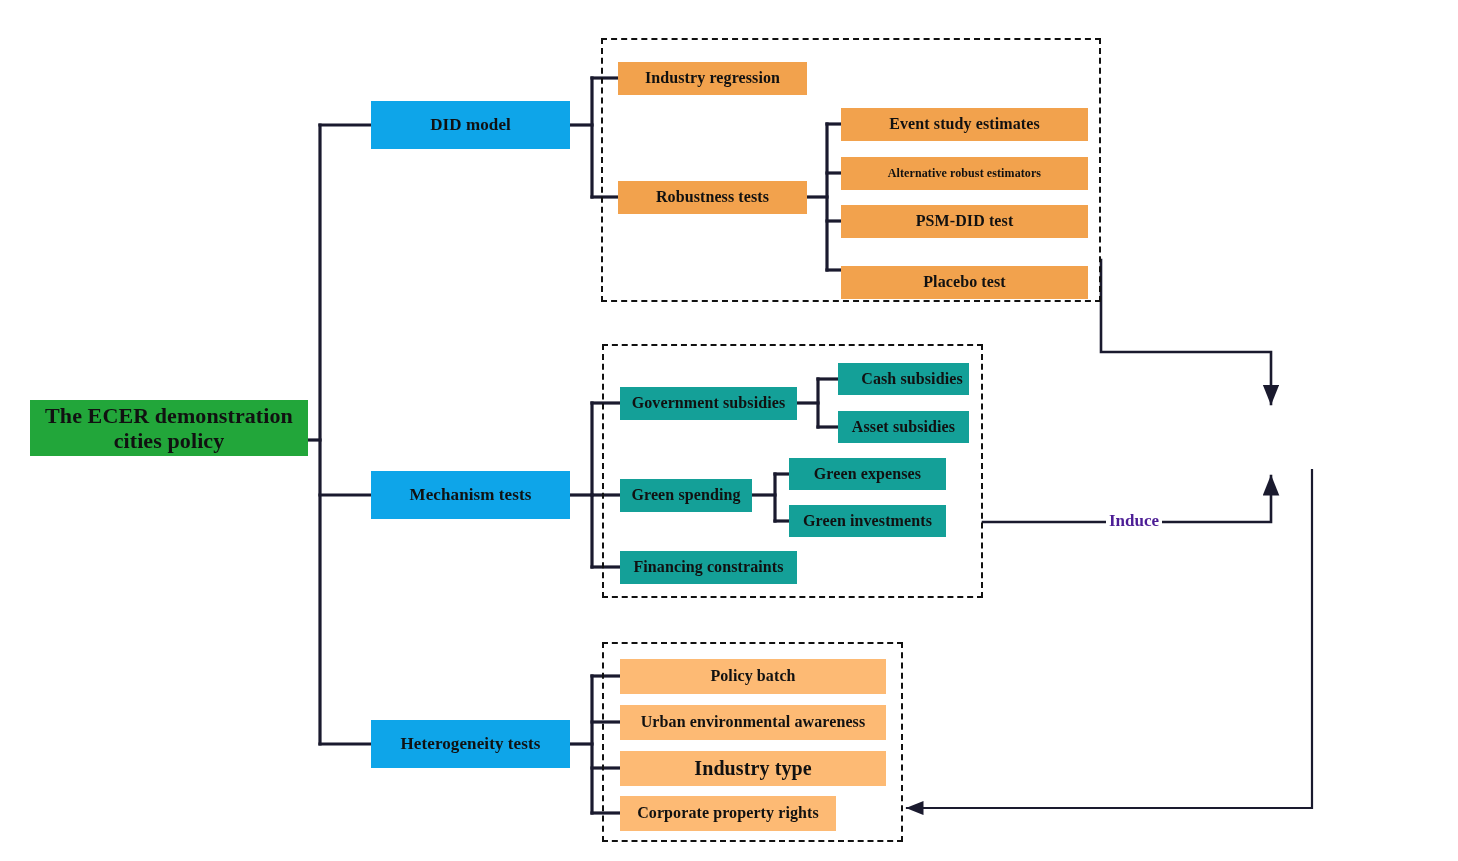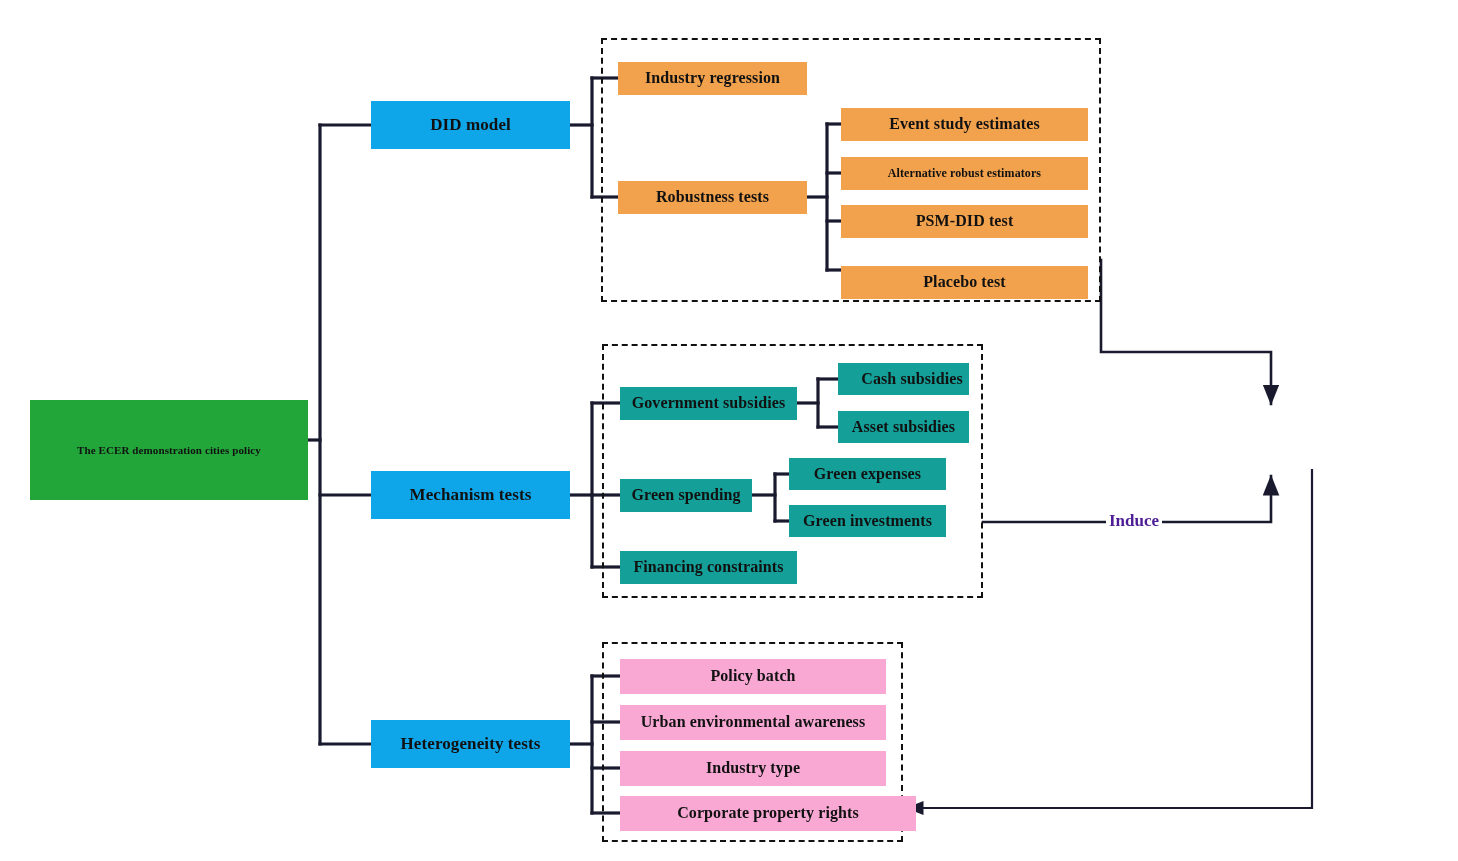--- a/index.html
+++ b/index.html
@@ -37,21 +37,21 @@
     font-family: "Liberation Serif", "DejaVu Serif", serif;
     line-height: 1.15;
     box-sizing: border-box;
     padding: 0 4px;
     letter-spacing: 0.1px;
   }
   .node.green   { background: #22A63A; }
   .node.mauve   { background: #0ea5e9; }
   .node.orange  { background: #F2A24D; }
   .node.teal    { background: #14A098; }
-  .node.olive   { background: #f9a8d4; }
+  .node.olive   { background: #fdba74; }
 
   .dashed-group {
     position: absolute;
     border: 2px dashed #111111;
     box-sizing: border-box;
     background: transparent;
   }
   .edge-label {
     position: absolute;
     background: #ffffff;
@@ -141,21 +141,21 @@
       <path d="M1312,470 L1312,808 L907,808" marker-end="url(#arrow)"></path>
     </g>
   </svg>
 
   <div class="dashed-group" style="left:601px; top:38px; width:500px; height:264px;"></div>
 
   <div class="dashed-group" style="left:602px; top:344px; width:381px; height:254px;"></div>
 
   <div class="dashed-group" style="left:602px; top:642px; width:301px; height:200px;"></div>
 
-  <div class="node green" style="left:30px; top:400px; width:278px; height:100px; font-size:11px;">
+  <div class="node green" style="left:30px; top:400px; width:278px; height:56px; font-size:22px;">
     <span>The ECER demonstration cities policy</span>
   </div>
 
 
   <div class="node mauve" style="left:371px; top:101px; width:199px; height:48px; font-size:17px;">
     <span>DID model</span>
   </div>
 
   <div class="node mauve" style="left:371px; top:471px; width:199px; height:48px; font-size:17px;">
     <span>Mechanism tests</span>
@@ -218,25 +218,25 @@
   </div>
 
   <div class="node olive" style="left:620px; top:659px; width:266px; height:35px; font-size:16px;">
     <span>Policy batch</span>
   </div>
 
   <div class="node olive" style="left:620px; top:705px; width:266px; height:35px; font-size:16px;">
     <span>Urban environmental awareness</span>
   </div>
 
-  <div class="node olive" style="left:620px; top:751px; width:266px; height:35px; font-size:16px;">
+  <div class="node olive" style="left:620px; top:751px; width:266px; height:35px; font-size:20px;">
     <span>Industry type</span>
   </div>
 
-  <div class="node olive" style="left:620px; top:796px; width:296px; height:35px; font-size:16px;">
+  <div class="node olive" style="left:620px; top:796px; width:216px; height:35px; font-size:16px;">
     <span>Corporate property rights</span>
   </div>
 
   <div class="edge-label" style="left:1106px; top:511px;">
     <span>Induce</span>
   </div>
 
 </div>
 
 </body></html>

